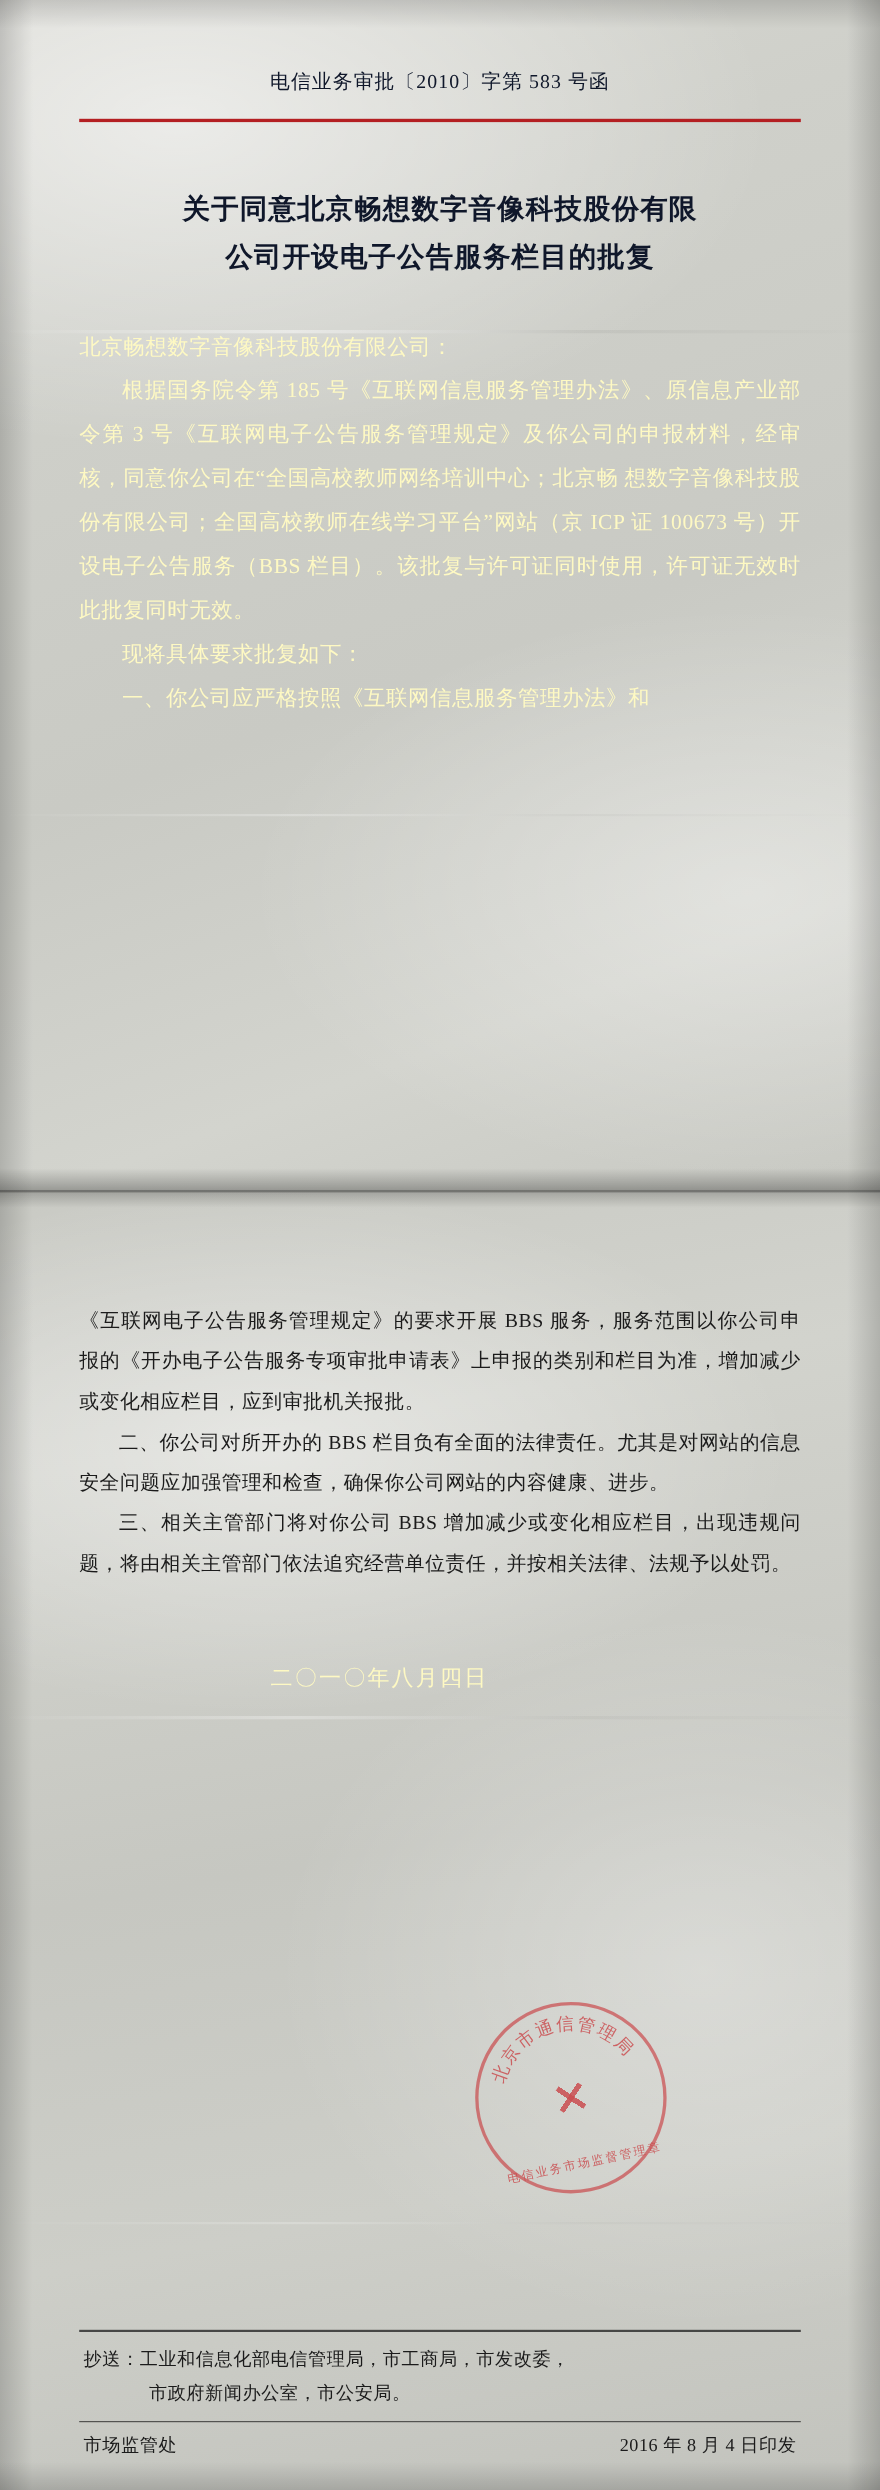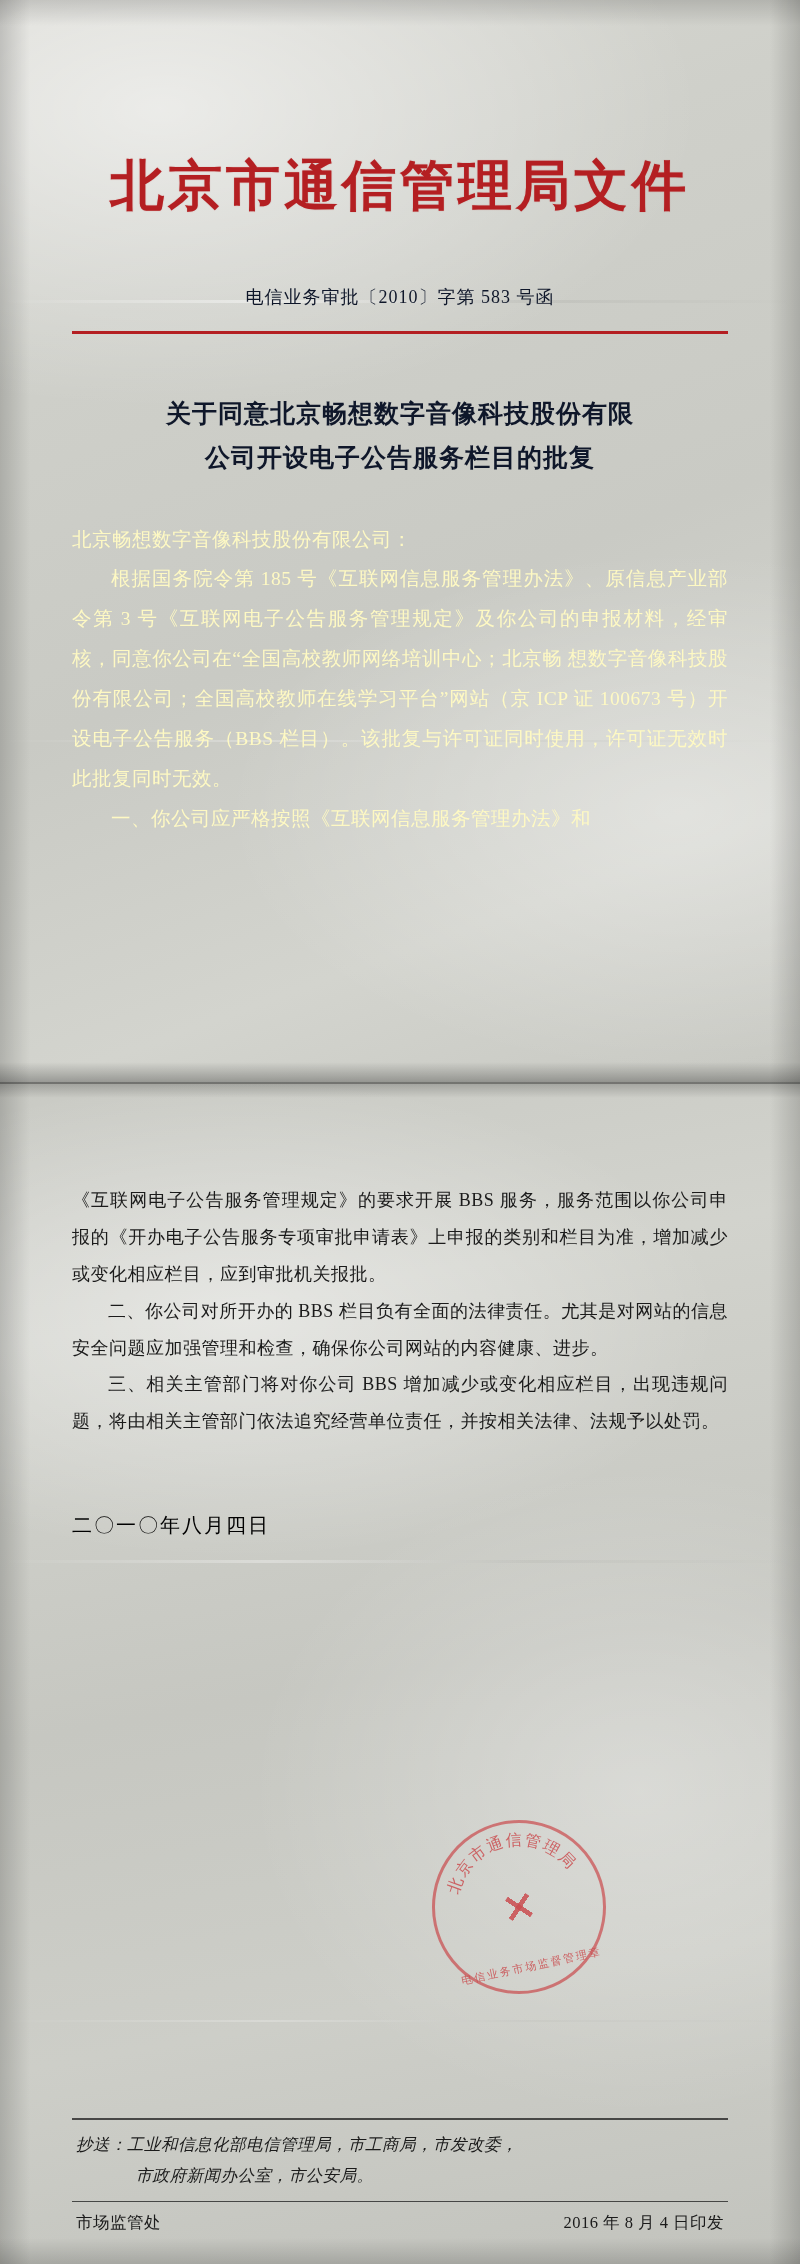--- a/index.html
+++ b/index.html
@@ -120,25 +120,25 @@
     margin-top: 100px;
     font-size: 18px;
     line-height: 2.05;
     color: #1b1b1b;
     text-align: justify;
     letter-spacing: 0.5px;
   }
 
   .signature {
     margin-top: 72px;
-    text-align: left;
+    text-align: center;
     padding-right: 110px;
     font-size: 20px;
     letter-spacing: 2px;
-    color: #000000;
+    color: #fef9c3;
   }
 
   
   .seal {
     position: absolute;
     left: 432px;
     top: 1820px;
     width: 168px;
     height: 168px;
     border-radius: 50%;
@@ -191,21 +191,20 @@
   }
   .footer-rule {
     height: 2px;
     background: #1b1b1b;
     opacity: 0.75;
   }
   .footer-rule.thin { height: 1px; }
   .cc-block {
     padding: 10px 0 10px 4px;
     line-height: 1.85;
-    font-style: italic;
   }
   .cc-line { text-indent: 0; }
   .cc-line.cont { padding-left: 3.6em; }
   .footer-bottom {
     display: flex;
     justify-content: space-between;
     padding: 10px 4px 0 4px;
   }
 
   
@@ -236,34 +235,34 @@
   <div class="sheet-shadow-top"></div>
   <div class="sheet-shadow-bot"></div>
 
   <div class="crease" style="left:0;top:300px;width:800px;height:3px;"></div>
   <div class="crease" style="left:0;top:740px;width:800px;height:2px;opacity:.6;"></div>
   <div class="crease" style="left:0;top:1560px;width:800px;height:3px;opacity:.7;"></div>
   <div class="crease" style="left:0;top:2020px;width:800px;height:2px;opacity:.5;"></div>
 
   <div class="content">
 
-    <div class="masthead">北京市通信管理局文件</div>
 
     <div class="doc-number">电信业务审批〔2010〕字第 583 号函</div>
 
     <div class="red-rule"></div>
 
     <div class="title">
       <div>关于同意北京畅想数字音像科技股份有限</div>
       <div>公司开设电子公告服务栏目的批复</div>
     </div>
 
     <div class="body-block">
       <p class="p">北京畅想数字音像科技股份有限公司：</p>
       <p class="p indent">根据国务院令第 185 号《互联网信息服务管理办法》、原信息产业部令第 3 号《互联网电子公告服务管理规定》及你公司的申报材料，经审核，同意你公司在“全国高校教师网络培训中心；北京畅 想数字音像科技股份有限公司；全国高校教师在线学习平台”网站（京 ICP 证 100673 号）开设电子公告服务（BBS 栏目）。该批复与许可证同时使用，许可证无效时此批复同时无效。</p>
+      <p class="p indent">现将具体要求批复如下：</p>
       <p class="p indent">一、你公司应严格按照《互联网信息服务管理办法》和</p>
     </div>
   </div>
 
   <div class="content-2">
     <div class="body-block-2">
       <p class="p">《互联网电子公告服务管理规定》的要求开展 BBS 服务，服务范围以你公司申报的《开办电子公告服务专项审批申请表》上申报的类别和栏目为准，增加减少或变化相应栏目，应到审批机关报批。</p>
       <p class="p indent">二、你公司对所开办的 BBS 栏目负有全面的法律责任。尤其是对网站的信息安全问题应加强管理和检查，确保你公司网站的内容健康、进步。</p>
       <p class="p indent">三、相关主管部门将对你公司 BBS 增加减少或变化相应栏目，出现违规问题，将由相关主管部门依法追究经营单位责任，并按相关法律、法规予以处罚。</p>
     </div>

